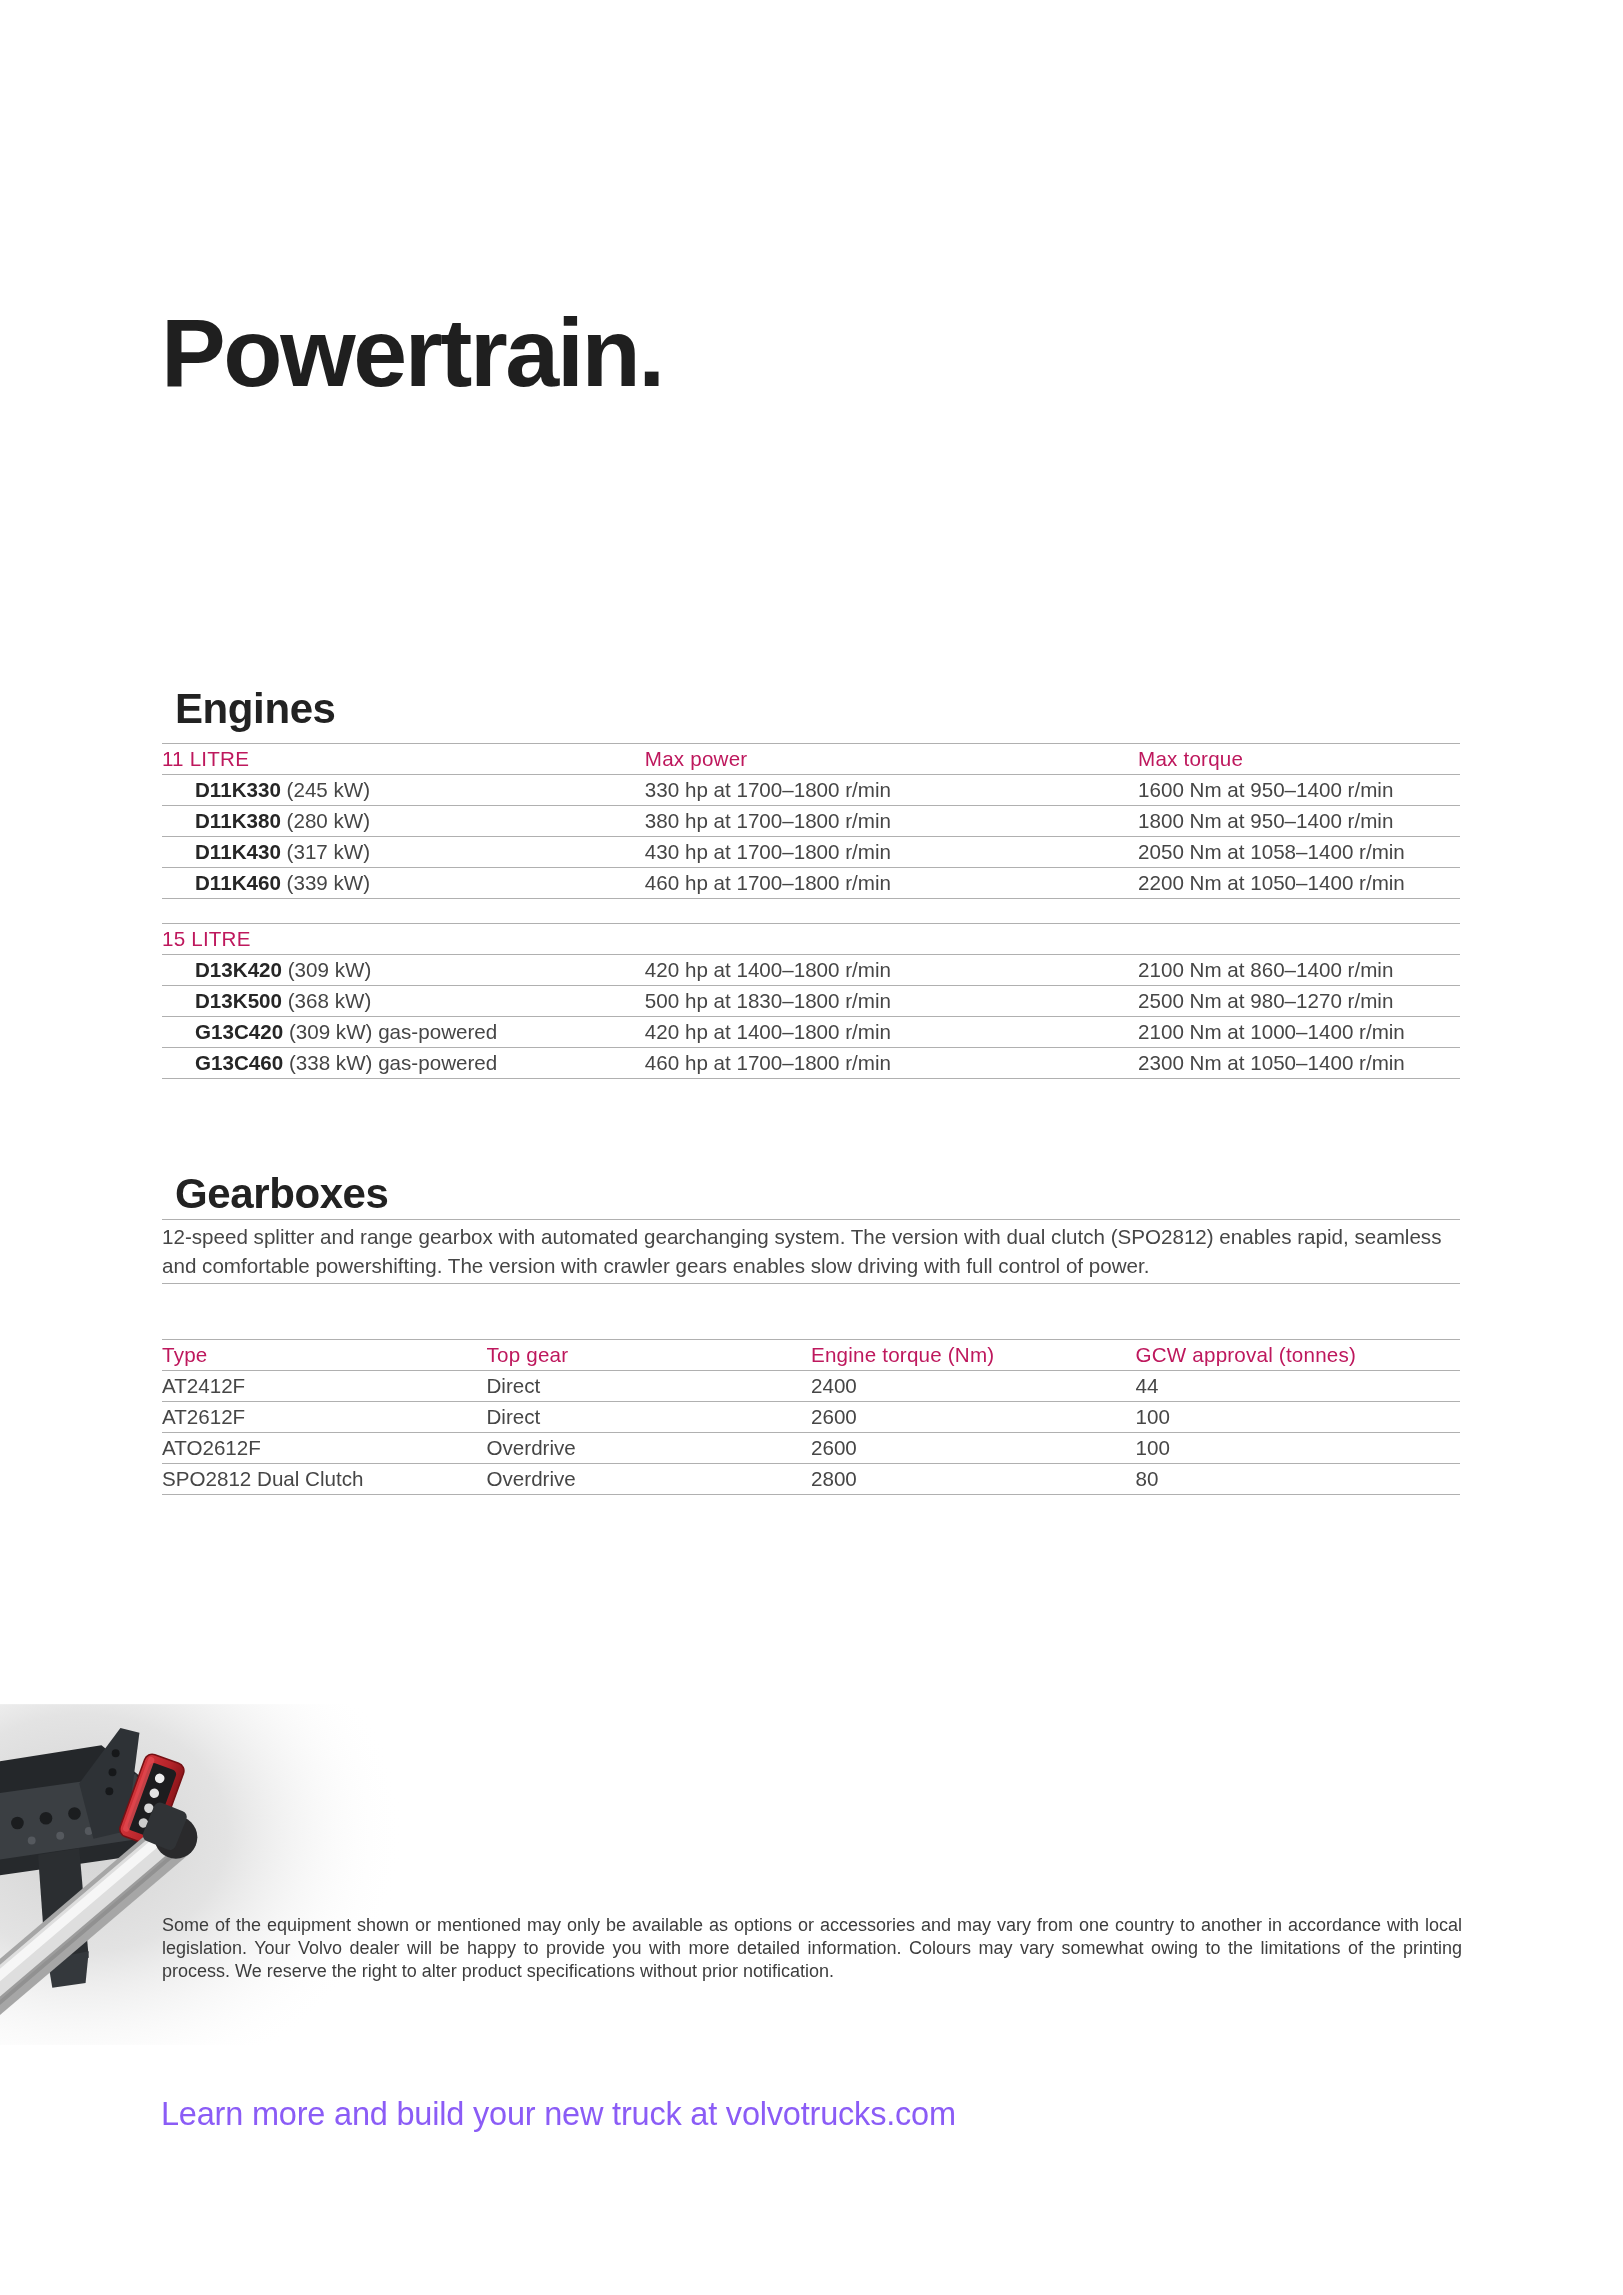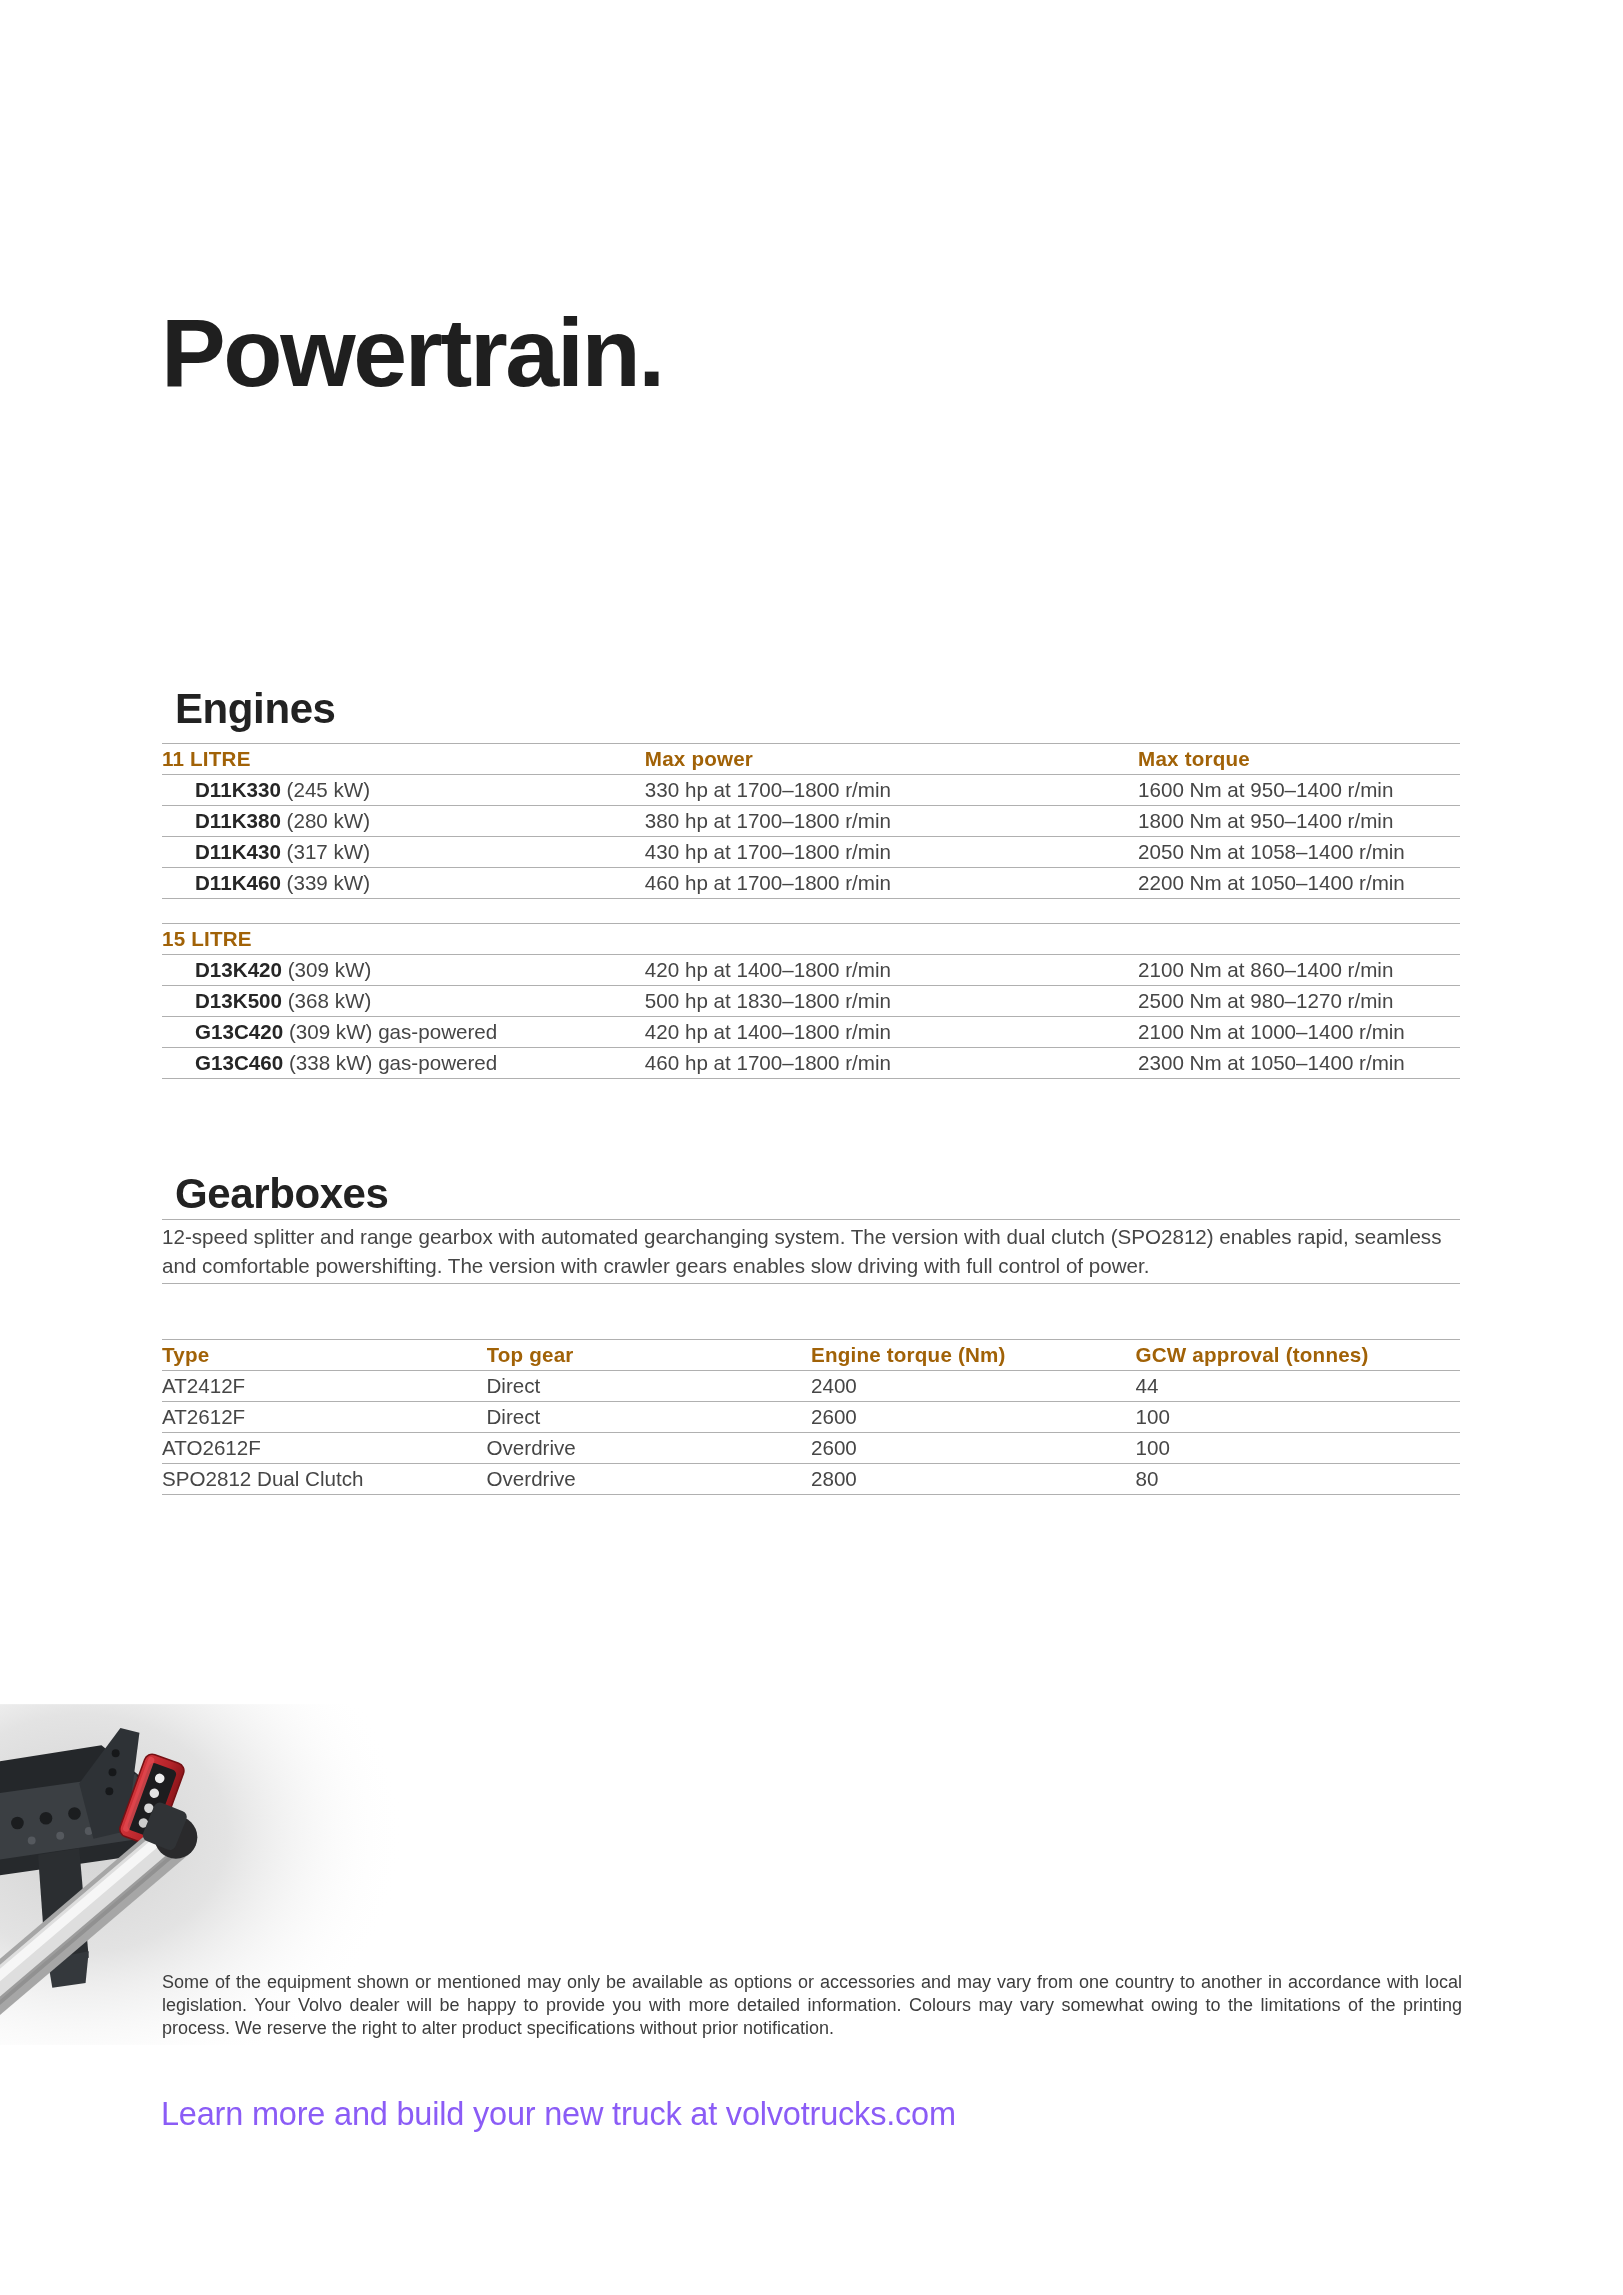--- a/index.html
+++ b/index.html
@@ -18,21 +18,21 @@
   }
   #engines-heading  { top:675px; }
   #gearboxes-heading{ top:1160px; }
 
   
   .spec-table {
     position:absolute; left:162px; width:1298px;
     border-bottom:1.2px solid #b0b0b0; font-size:20.6px;
   }
   .tr { display:flex; align-items:center; height:30px; border-top:1.2px solid #b0b0b0; }
-  .th-row { font-weight:bold; color:#a16207; letter-spacing:0.2px;justify-content:flex-end; }
+  .th-row { font-weight:normal; color:#be185d; letter-spacing:0.2px;justify-content:flex-end; }
   .td { overflow:hidden; white-space:nowrap; }
   .model { font-weight:bold; color:#262626;margin-left:33px; }
   .detail { color:#464646; font-weight:normal; }
   
   .ec1 { width:37.2%; } .ec2 { width:38.0%; } .ec3 { flex:1; }
   
   .gc  { width:25%; }
 
   #table-11litre  { top:743px;  }
   #table-13litre  { top:923px; }
@@ -42,21 +42,21 @@
   .ishift-desc {
     padding:3.2px 0 2.4px 0; line-height:28.5px; font-size:20.6px; color:#464646;
     white-space:normal;
   }
 
   
   .photo { position:absolute; left:0; top:1704px; width:412px; height:341px; }
 
   
   .disclaimer {
-    position:absolute; left:162px; top:1971px; width:1300px;
+    position:absolute; left:162px; top:1914px; width:1300px;
     font-size:18px; line-height:23px; color:#3d3d3d; text-align:justify; margin:0;
   }
   .cta {
     position:absolute; left:161px; top:2097px; margin:0;
     font-size:32.5px; line-height:1.1; font-weight:normal; letter-spacing:-0.2px;
     color:#8b5cf6; text-decoration:none; cursor:pointer;
   }
 </style>
 </head>
 <body>

